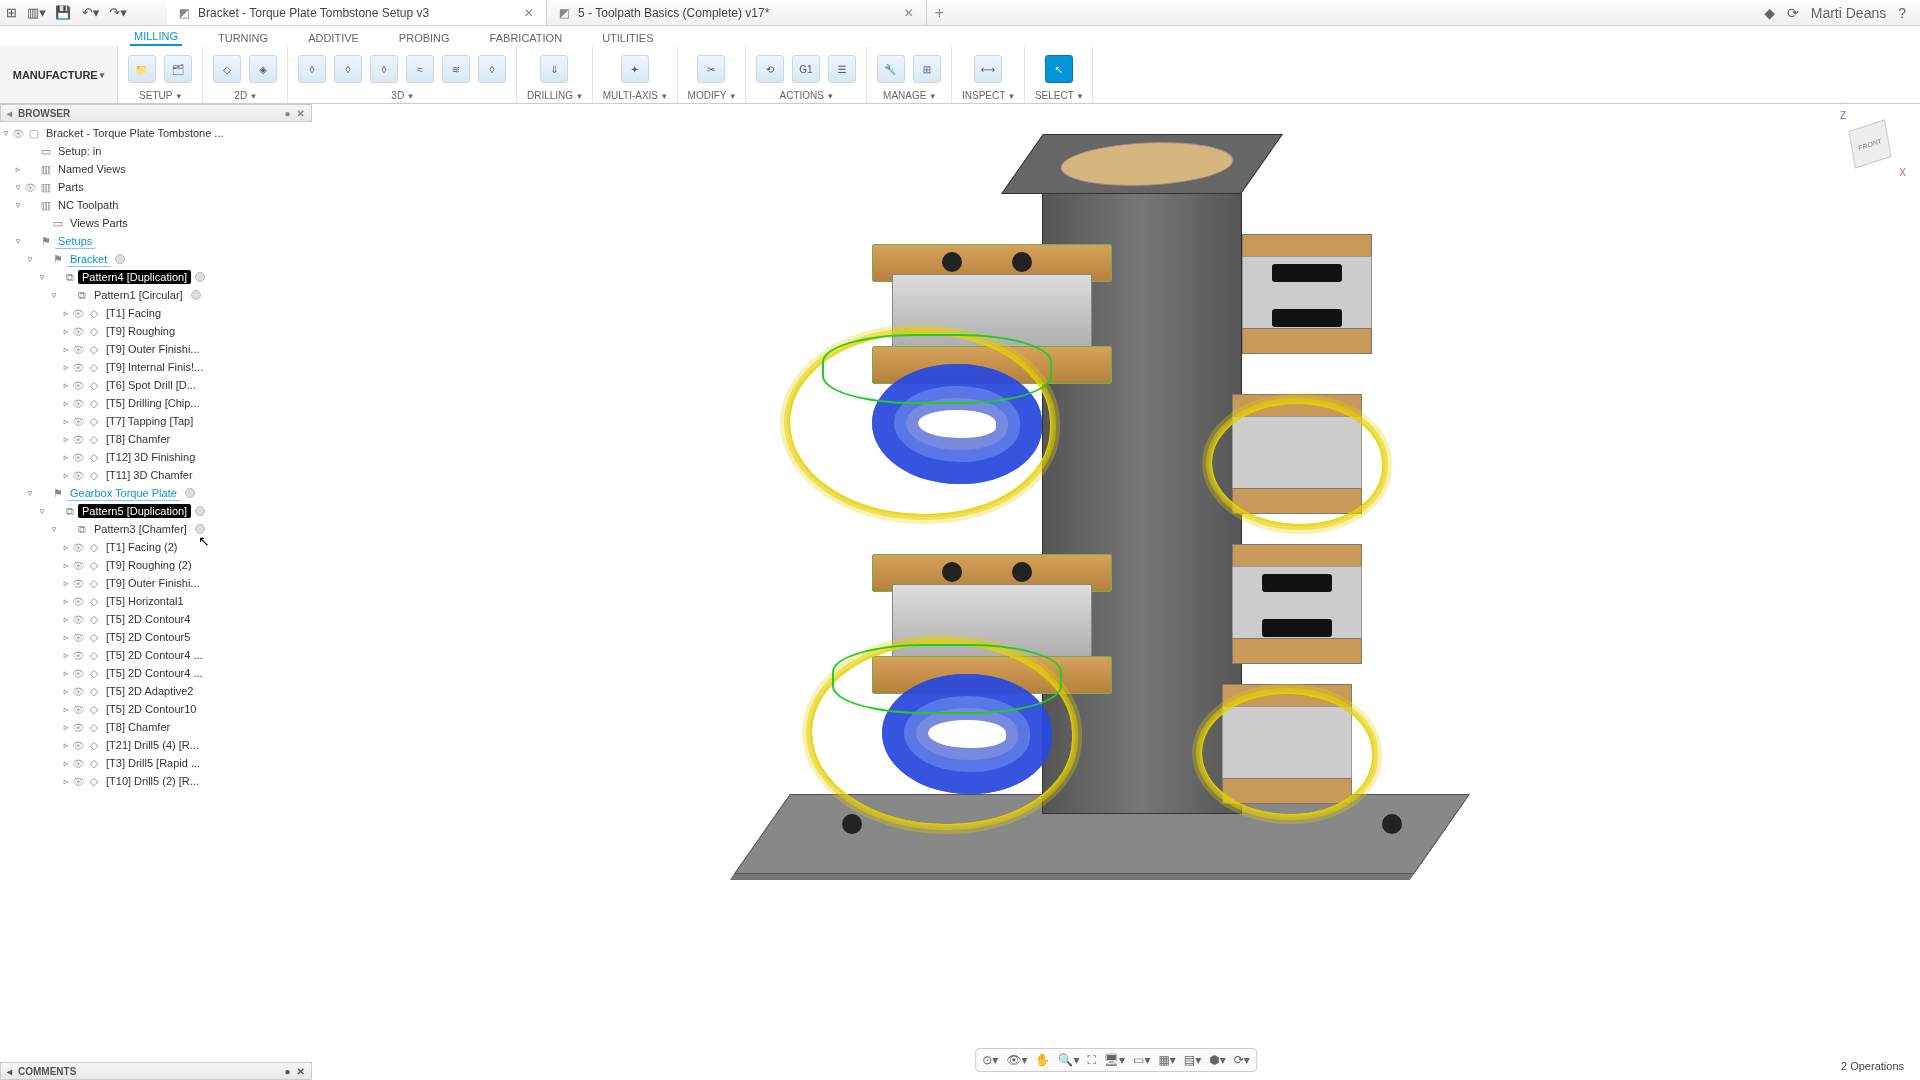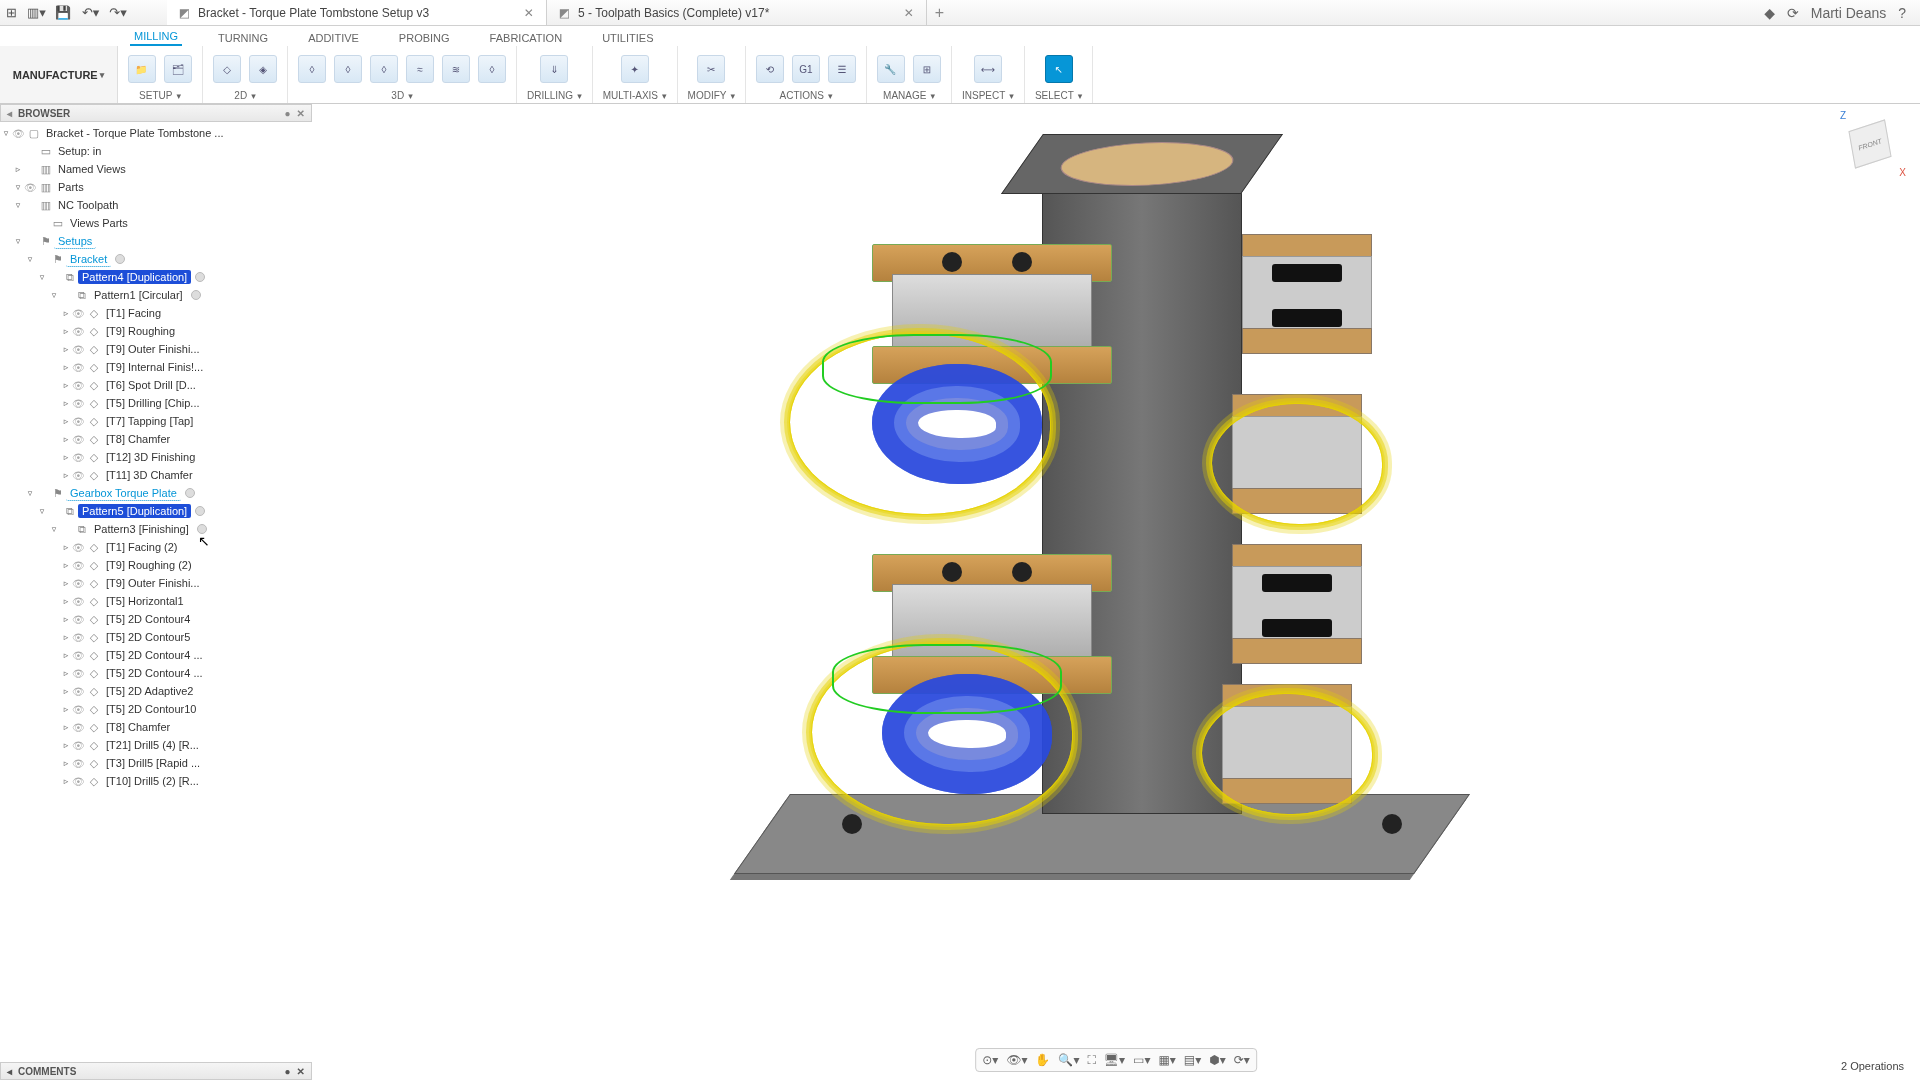--- a/index.html
+++ b/index.html
@@ -39,21 +39,21 @@
 .panel-hdr { height: 18px; background: linear-gradient(#f5f5f5,#e8e8e8); border: 1px solid #ccc; display: flex; align-items: center; padding: 0 6px; font-size: 10px; font-weight: bold; color: #555; gap: 6px; }
 .panel-hdr .sp { flex: 1; }
 .panel-hdr .ctl { color: #888; cursor: pointer; }
 
 .tree { flex: 1; overflow-y: auto; padding: 2px 0; font-size: 11px; }
 .node { display: flex; align-items: center; height: 18px; padding-right: 4px; white-space: nowrap; }
 .node .tw { width: 12px; text-align: center; color: #666; font-size: 9px; cursor: pointer; }
 .node .vis { width: 14px; color: #aaa; font-size: 10px; cursor: pointer; }
 .node .ico { width: 16px; text-align: center; color: #888; font-size: 11px; }
 .node .lbl { padding: 1px 4px; border-radius: 2px; color: #333; cursor: pointer; }
-.node .lbl.sel { background: #1d4ed8; color: #fff; }
+.node .lbl.sel { background: #000000; color: #fff; }
 .node .lbl.hl { color: #0696d7; border-bottom: 1px dotted #0696d7; }
 .node .dot { width: 10px; height: 10px; border-radius: 50%; background: #ddd; border: 1px solid #bbb; margin-left: 4px; }
 .ind { display: inline-block; }
 
 .comments-hdr { height: 18px; background: linear-gradient(#f5f5f5,#e8e8e8); border: 1px solid #ccc; display: flex; align-items: center; padding: 0 6px; font-size: 10px; font-weight: bold; color: #555; }
 
 
 .viewport { flex: 1; position: relative; background: #fff; overflow: hidden; }
 .viewcube { position: absolute; top: 10px; right: 20px; width: 60px; height: 60px; display:flex; align-items:center; justify-content:center;}
 .viewcube .cube { width: 38px; height: 38px; background: #eee; border: 1px solid #ccc; transform: rotate(-10deg) skewY(-8deg); font-size: 7px; display: flex; align-items: center; justify-content: center; color: #888; }
@@ -375,21 +375,21 @@
           <span class="vis"></span>
           <span class="ico">⧉</span>
           <span class="lbl sel ">Pattern5 [Duplication]</span>
           <span class="dot"></span>
         </div>
         <div class="node">
           <span class="ind" style="width:48px"></span>
           <span class="tw">▿</span>
           <span class="vis"></span>
           <span class="ico">⧉</span>
-          <span class="lbl  ">Pattern3 [Finishing]</span>
+          <span class="lbl  ">Pattern3 [Chamfer]</span>
           <span class="dot"></span>
         </div>
         <div class="node">
           <span class="ind" style="width:60px"></span>
           <span class="tw">▹</span>
           <span class="vis">👁</span>
           <span class="ico">◇</span>
           <span class="lbl  ">[T1] Facing (2)</span>
         </div>
         <div class="node">

